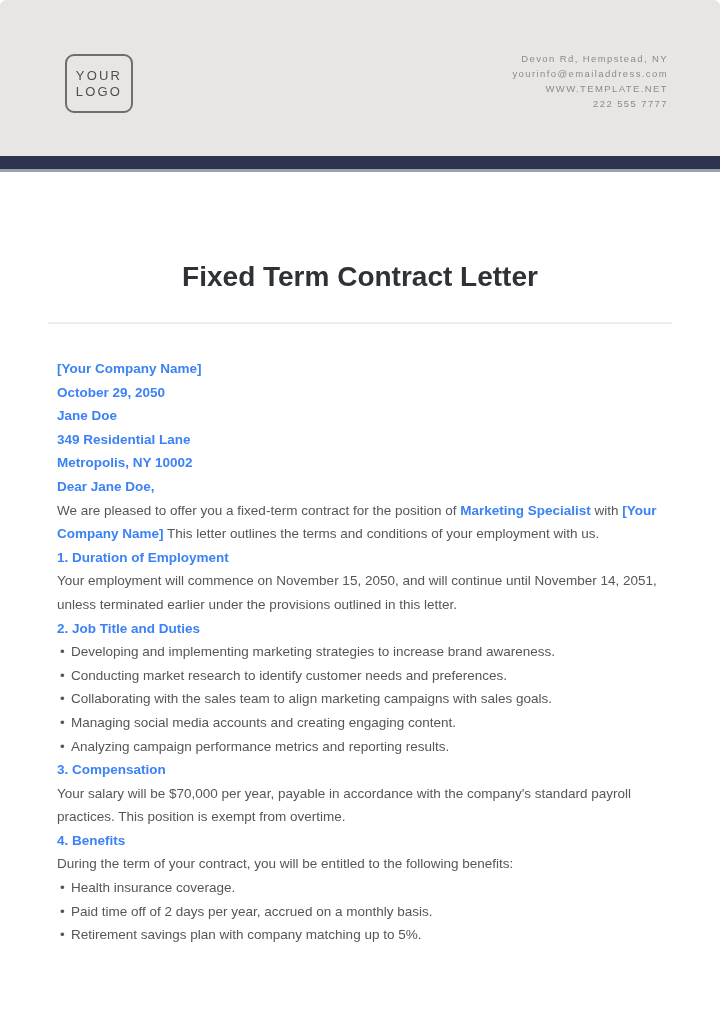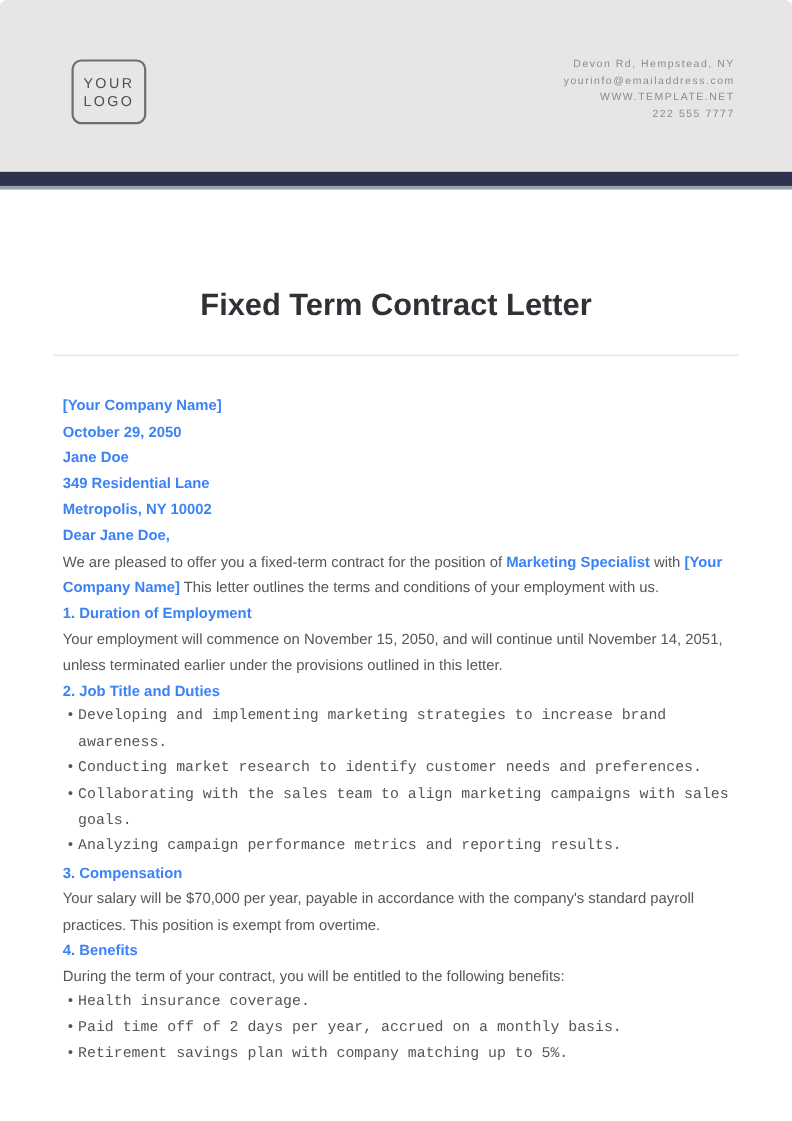--- a/index.html
+++ b/index.html
@@ -57,21 +57,21 @@
   
   .content {
     padding: 33px 57px 0 57px;
     font-size: 13.5px;
     line-height: 23.6px;
     color: #55565b;
   }
   .content p { margin: 0; }
   .bold, .heading { font-weight: bold; color: #3b82f6; }
   .company-name { margin-bottom: 7px; }
-  .content ul { margin: 0; padding: 0; list-style: none; font-family: Liberation Mono, monospace; }
+  .content ul { margin: 0; padding: 0; list-style: none; }
   .content li { padding-left: 14px; position: relative; }
   .content li::before {
     content: "\2022";
     position: absolute; left: 3px; top: 0;
     color: #55565b;
   }
 </style>
 </head>
 <body>
 
@@ -106,20 +106,21 @@
     <p><span>We are pleased to offer you a fixed-term contract for the position of </span><span class="bold">Marketing Specialist</span><span> with </span><span class="bold">[Your Company Name]</span><span> This letter outlines the terms and conditions of your employment with us.</span></p>
 
     <p class="heading">1. Duration of Employment</p>
     <p>Your employment will commence on November 15, 2050, and will continue until November 14, 2051, unless terminated earlier under the provisions outlined in this letter.</p>
 
     <p class="heading">2. Job Title and Duties</p>
     <ul>
       <li>Developing and implementing marketing strategies to increase brand awareness.</li>
       <li>Conducting market research to identify customer needs and preferences.</li>
       <li>Collaborating with the sales team to align marketing campaigns with sales goals.</li>
+      <li>Managing social media accounts and creating engaging content.</li>
       <li>Analyzing campaign performance metrics and reporting results.</li>
     </ul>
 
     <p class="heading">3. Compensation</p>
     <p>Your salary will be $70,000 per year, payable in accordance with the company's standard payroll practices. This position is exempt from overtime.</p>
 
     <p class="heading">4. Benefits</p>
     <p>During the term of your contract, you will be entitled to the following benefits:</p>
     <ul>
       <li>Health insurance coverage.</li>

